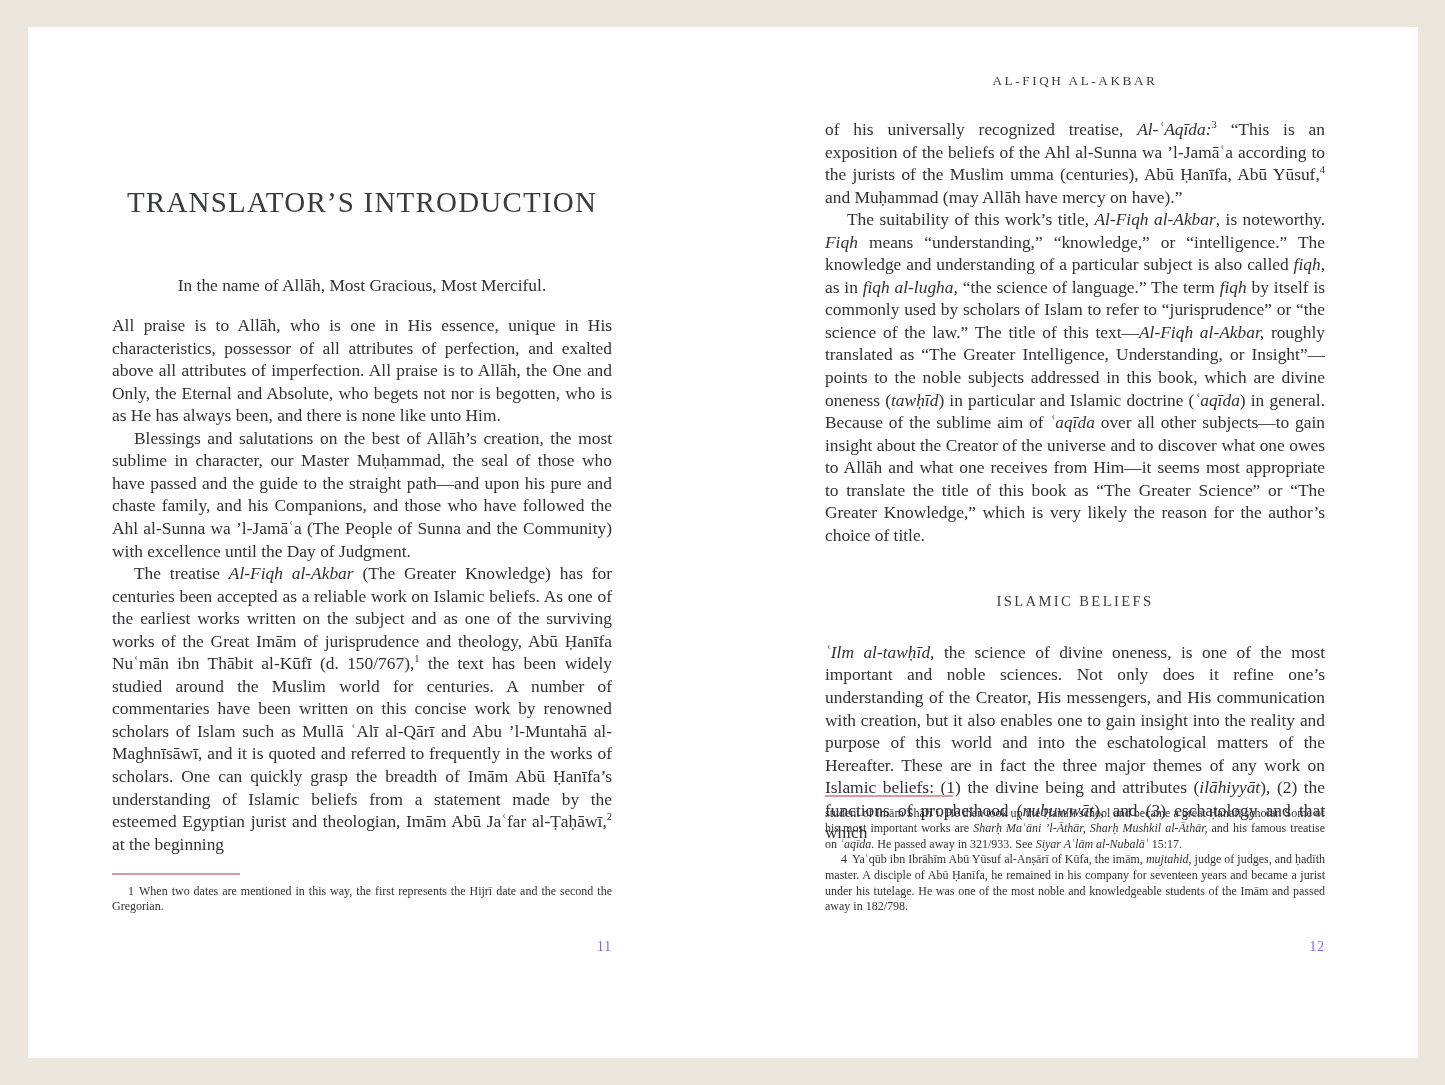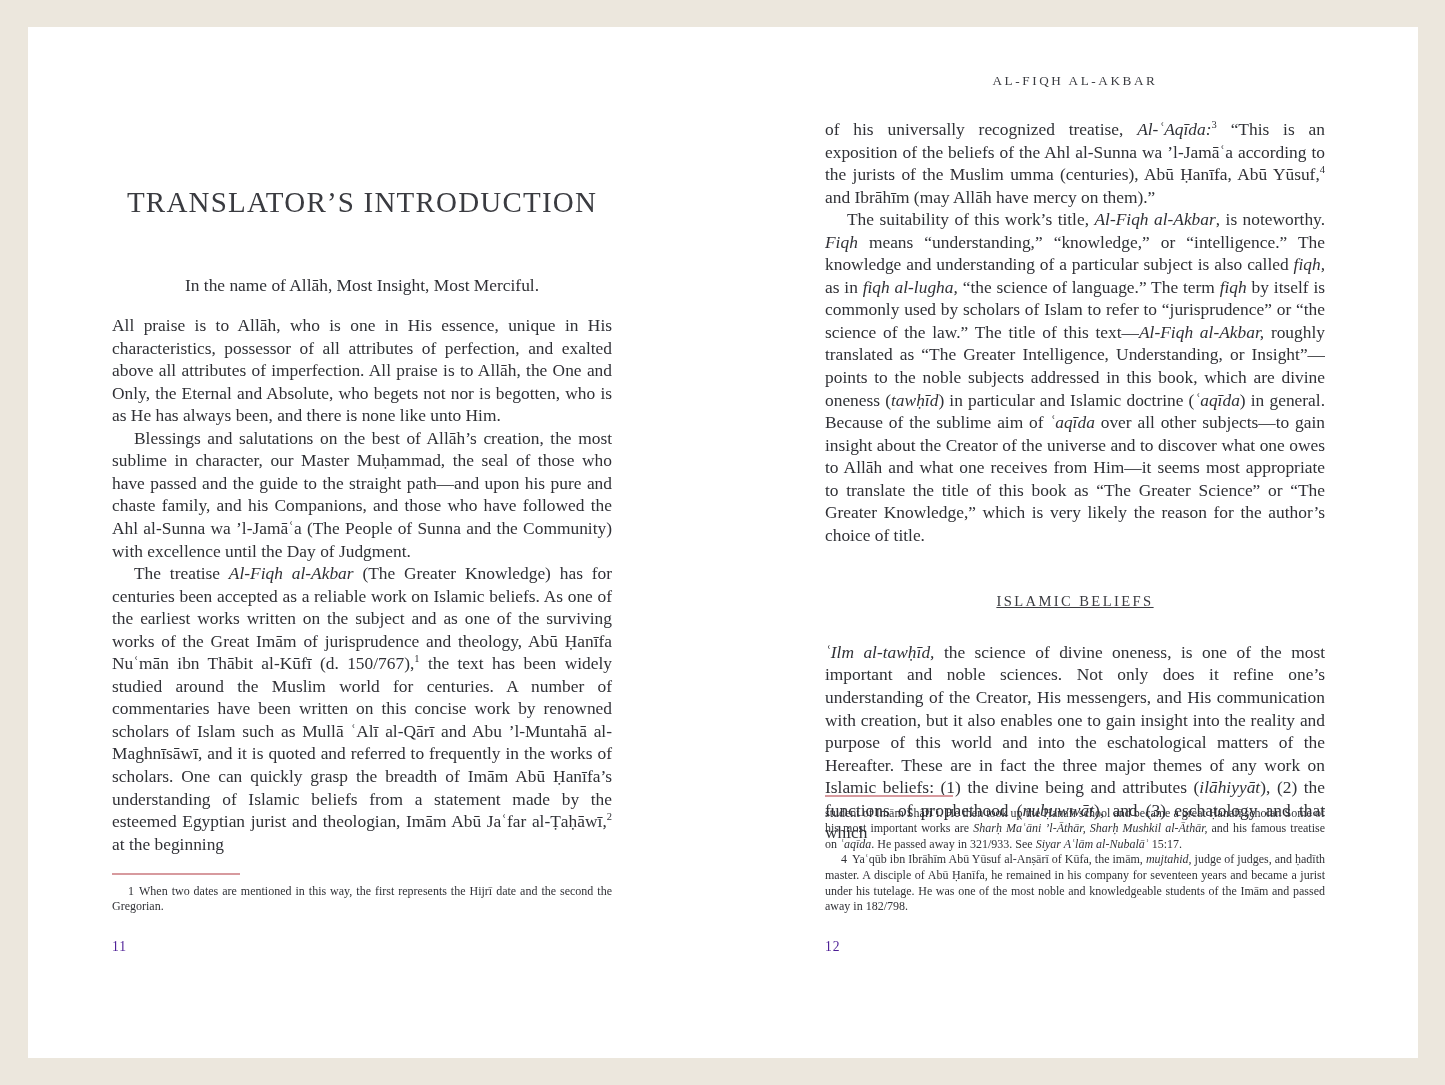--- a/index.html
+++ b/index.html
@@ -81,21 +81,20 @@
   }
 
   h2.section-title {
     margin: 44px 0 28px 0;
     font-size: 14.6px;
     font-weight: normal;
     letter-spacing: 2.4px;
     text-align: center;
     color: #3a3b40;
     text-transform: uppercase;
-    text-decoration: underline;
   }
 
   p.body {
     margin: 0;
     text-indent: 0;
   }
   p.body + p.body { text-indent: 22px; }
   p.body.indent { text-indent: 22px; }
   p.body.noindent { text-indent: 0; }
 
@@ -132,40 +131,40 @@
   .fn-item.cont { text-indent: 0; }
   .fn-num {
     padding-right: 5px;
   }
 
   
   .folio {
     position: absolute;
     bottom: 94px;
     width: 500px;
-    text-align: left;
+    text-align: right;
     font-size: 13.6px;
     letter-spacing: 1px;
-    color: #4c1d95;
+    color: #8b5cf6;
   }
   #folio-left  { left: 84px; }
   #folio-right { left: 102px; }
 </style>
 </head>
 <body>
 
 <div id="book-spread">
 
   <div class="page" id="page-left">
 
     <div class="textcol" id="left-col">
 
       <h1 class="chapter-title">Translator’s Introduction</h1>
 
-      <p class="basmala">In the name of Allāh, Most Insight, Most Merciful.</p>
+      <p class="basmala">In the name of Allāh, Most Gracious, Most Merciful.</p>
 
       <div style="height:18px"></div>
 
       <p class="body noindent">All praise is to Allāh, who is one in His essence, unique in His characteristics, possessor of all attributes of perfection, and exalted above all attributes of imperfection. All praise is to Allāh, the One and Only, the Eternal and Absolute, who begets not nor is begotten, who is as He has always been, and there is none like unto Him.</p>
 
       <p class="body indent">Blessings and salutations on the best of Allāh’s creation, the most sublime in character, our Master Muḥammad, the seal of those who have passed and the guide to the straight path—and upon his pure and chaste family, and his Companions, and those who have followed the Ahl al-Sunna wa ’l-Jamāʿa (The People of Sunna and the Community) with excellence until the Day of Judgment.</p>
 
       <p class="body indent"><span>The treatise </span><i>Al-Fiqh al-Akbar</i><span> (The Greater Knowledge) has for centuries been accepted as a reliable work on Islamic beliefs. As one of the earliest works written on the subject and as one of the surviving works of the Great Imām of jurisprudence and theology, Abū Ḥanīfa Nuʿmān ibn Thābit al-Kūfī (d. 150/767),</span><sup class="fn">1</sup><span> the text has been widely studied around the Muslim world for centuries. A number of commentaries have been written on this concise work by renowned scholars of Islam such as Mullā ʿAlī al-Qārī and Abu ’l-Muntahā al-Maghnīsāwī, and it is quoted and referred to frequently in the works of scholars. One can quickly grasp the breadth of Imām Abū Ḥanīfa’s understanding of Islamic beliefs from a statement made by the esteemed Egyptian jurist and theologian, Imām Abū Jaʿfar al-Ṭaḥāwī,</span><sup class="fn">2</sup><span> at the beginning</span></p>
     </div>
 
@@ -178,21 +177,21 @@
 
     <div class="folio" id="folio-left">11</div>
   </div>
 
   <div class="page" id="page-right">
 
     <div class="running-head">Al-Fiqh al-Akbar</div>
 
     <div class="textcol" id="right-col">
 
-      <p class="body noindent"><span>of his universally recognized treatise, </span><i>Al-ʿAqīda:</i><sup class="fn">3</sup><span> “This is an exposition of the beliefs of the Ahl al-Sunna wa ’l-Jamāʿa according to the jurists of the Muslim umma (centuries), Abū Ḥanīfa, Abū Yūsuf,</span><sup class="fn">4</sup><span> and Ibrāhīm (may Allāh have mercy on them).”</span></p>
+      <p class="body noindent"><span>of his universally recognized treatise, </span><i>Al-ʿAqīda:</i><sup class="fn">3</sup><span> “This is an exposition of the beliefs of the Ahl al-Sunna wa ’l-Jamāʿa according to the jurists of the Muslim umma (centuries), Abū Ḥanīfa, Abū Yūsuf,</span><sup class="fn">4</sup><span> and Muḥammad (may Allāh have mercy on have).”</span></p>
 
       <p class="body indent"><span>The suitability of this work’s title, </span><i>Al-Fiqh al-Akbar</i><span>, is noteworthy. </span><i>Fiqh</i><span> means “understanding,” “knowledge,” or “intelligence.” The knowledge and understanding of a particular subject is also called </span><i>fiqh,</i><span> as in </span><i>fiqh al-lugha,</i><span> “the science of language.” The term </span><i>fiqh</i><span> by itself is commonly used by scholars of Islam to refer to “jurisprudence” or “the science of the law.” The title of this text—</span><i>Al-Fiqh al-Akbar,</i><span> roughly translated as “The Greater Intelligence, Understanding, or Insight”—points to the noble subjects addressed in this book, which are divine oneness (</span><i>tawḥīd</i><span>) in particular and Islamic doctrine (</span><i>ʿaqīda</i><span>) in general. Because of the sublime aim of </span><i>ʿaqīda</i><span> over all other subjects—to gain insight about the Creator of the universe and to discover what one owes to Allāh and what one receives from Him—it seems most appropriate to translate the title of this book as “The Greater Science” or “The Greater Knowledge,” which is very likely the reason for the author’s choice of title.</span></p>
 
       <h2 class="section-title">Islamic Beliefs</h2>
 
       <p class="body noindent"><i>ʿIlm al-tawḥīd,</i><span> the science of divine oneness, is one of the most important and noble sciences. Not only does it refine one’s understanding of the Creator, His messengers, and His communication with creation, but it also enables one to gain insight into the reality and purpose of this world and into the eschatological matters of the Hereafter. These are in fact the three major themes of any work on Islamic beliefs: (1) the divine being and attributes (</span><i>ilāhiyyāt</i><span>), (2) the functions of prophethood (</span><i>nubuwwāt</i><span>), and (3) eschatology and that which</span></p>
     </div>
 
     <div class="footnotes is-right" id="right-notes">
       <div class="fn-rule"></div>

